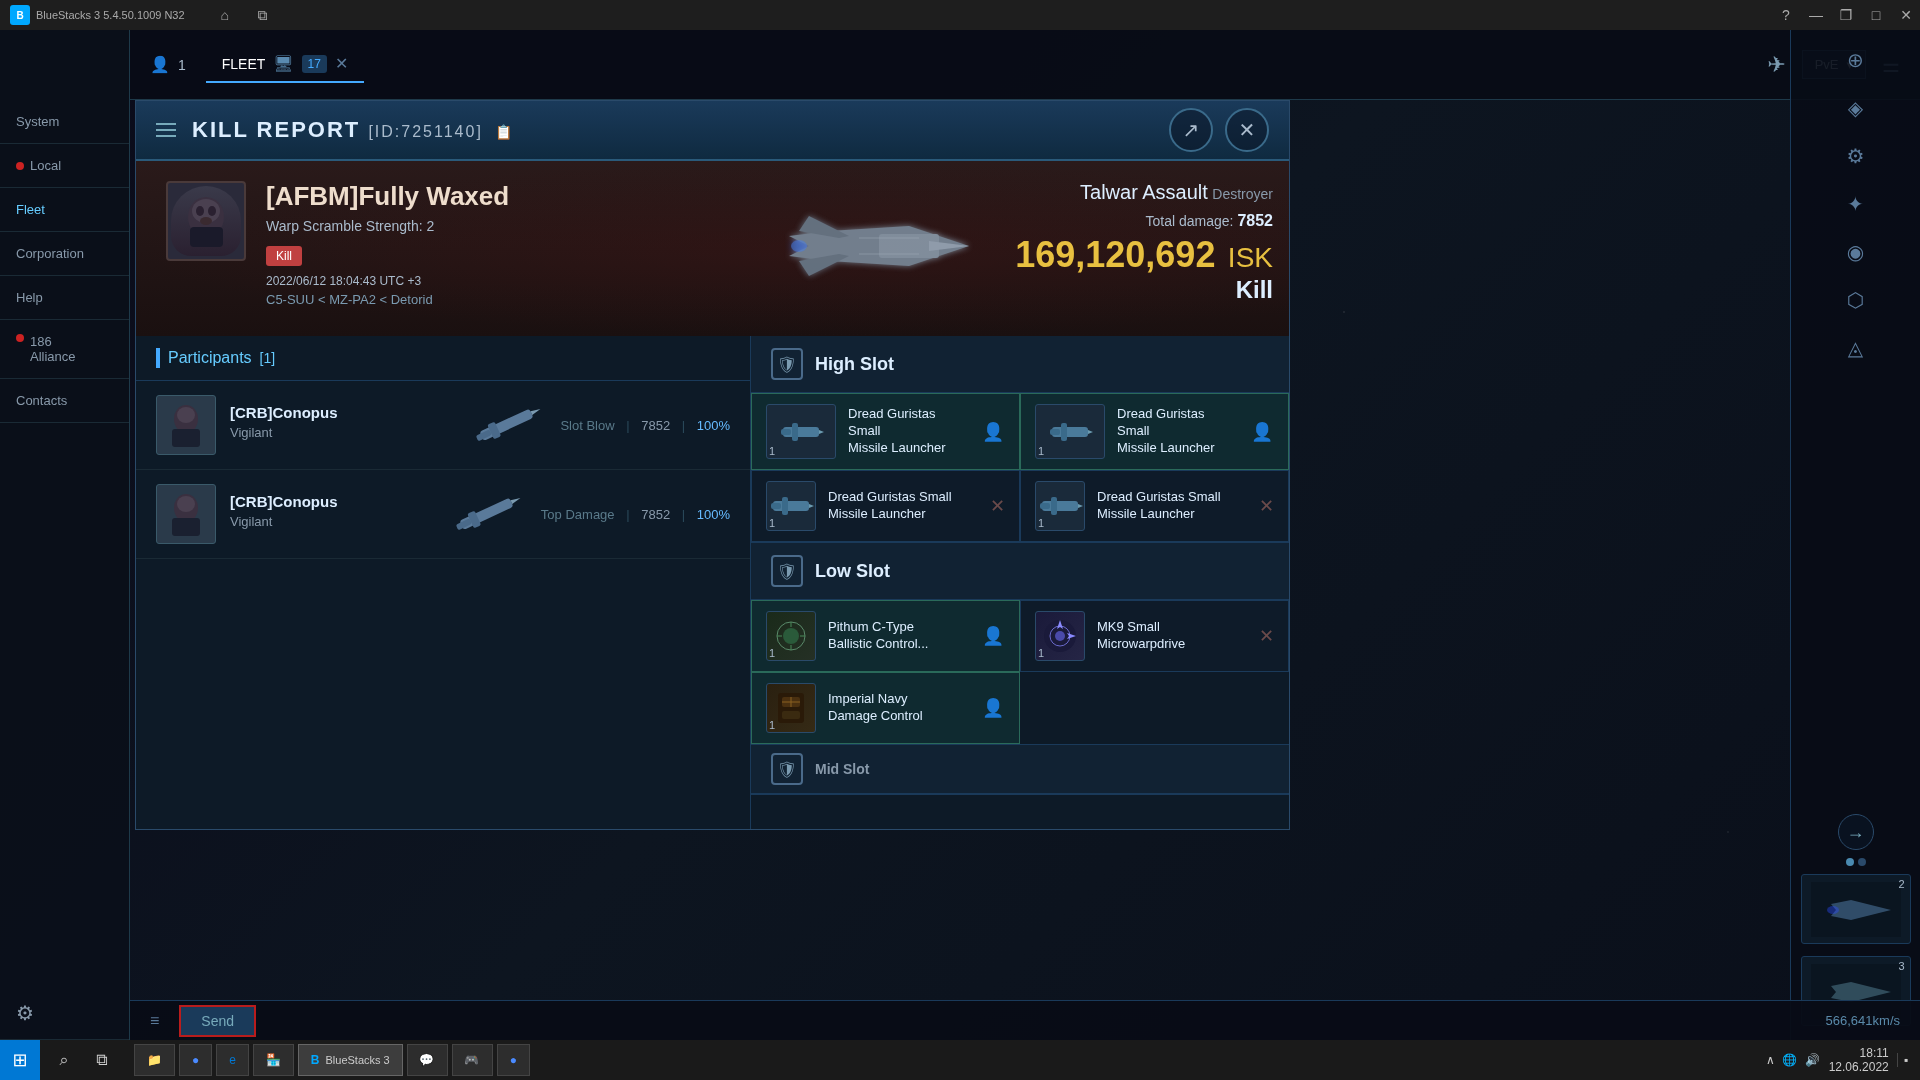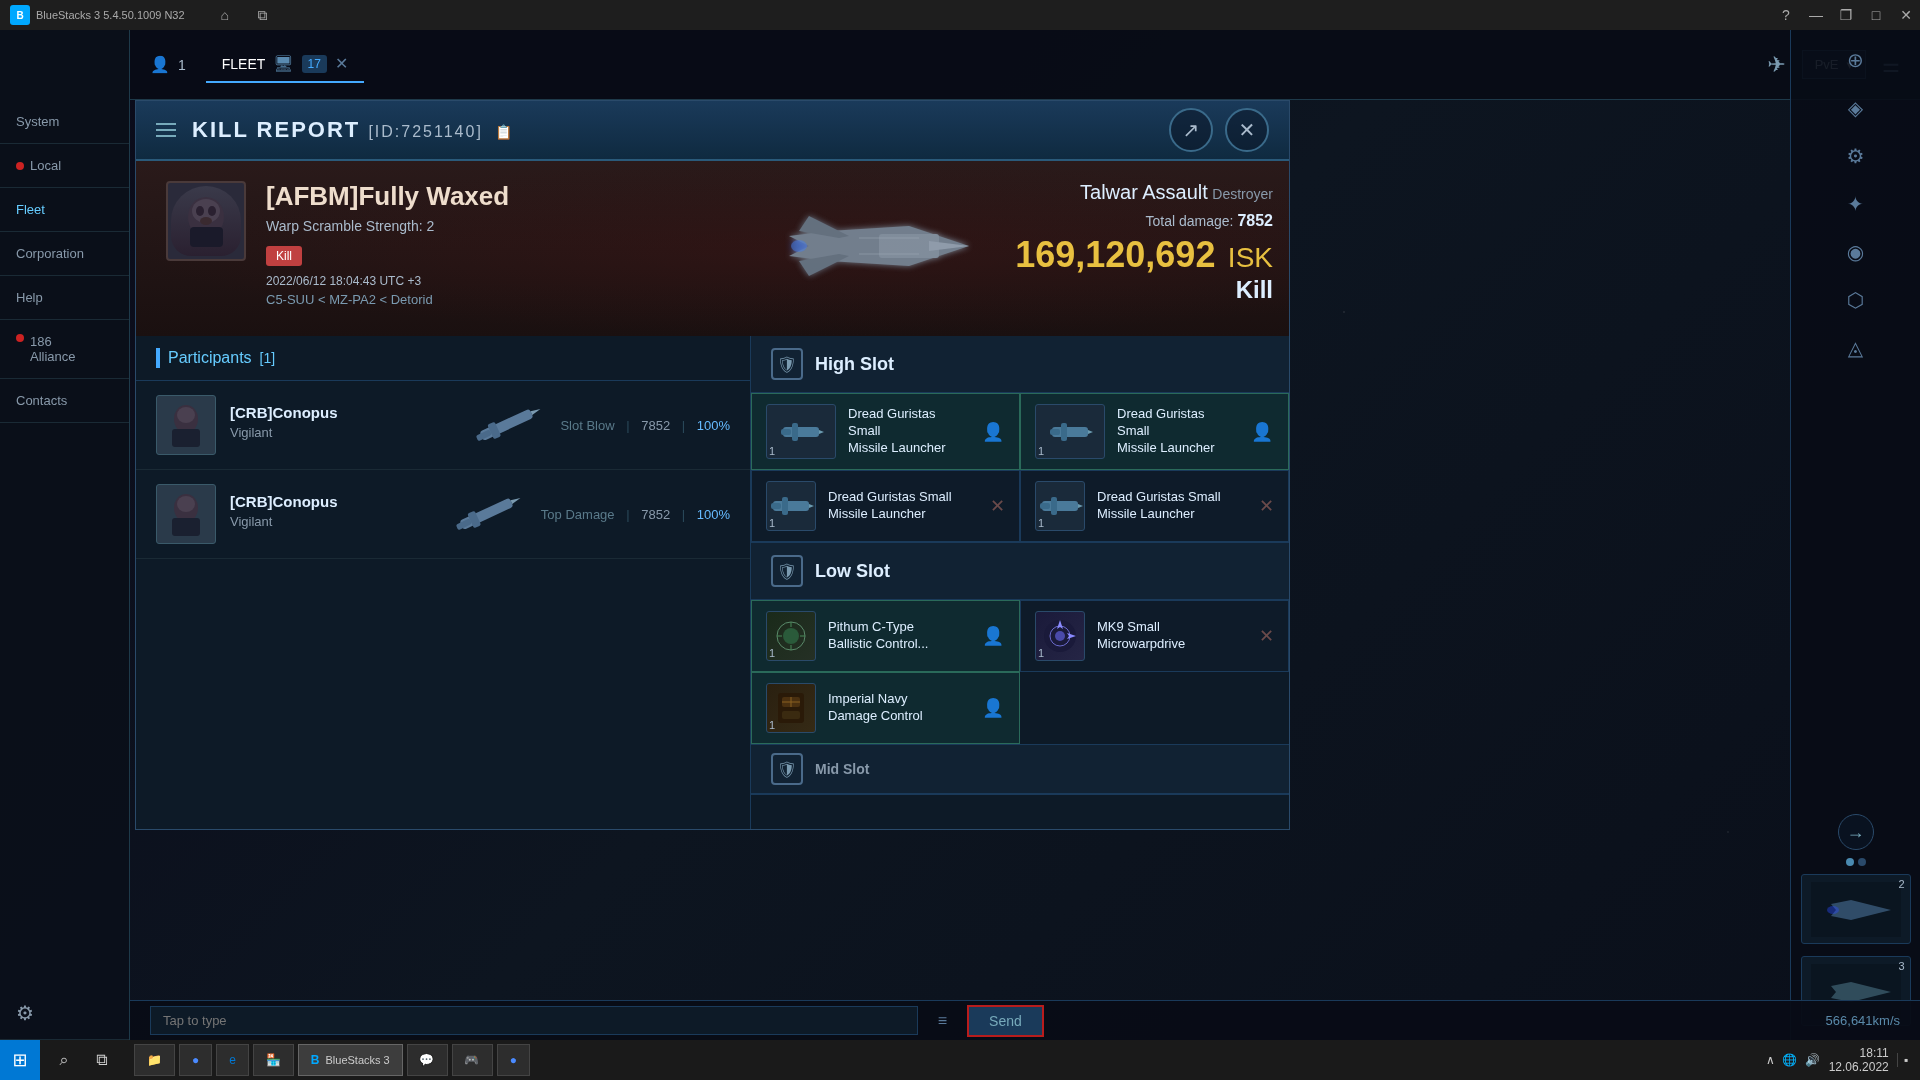--- a/index.html
+++ b/index.html
@@ -1154,21 +1154,20 @@
   <div class="thumbnail-preview">
     <span class="thumb-num">3</span>
     <svg width="90" height="55" viewBox="0 0 90 55">
       <rect width="90" height="55" fill="#0a1520"></rect>
       <polygon points="80,28 40,18 20,22 25,28 20,34 40,38 80,28" fill="#3a5a6a" opacity="0.8"></polygon>
     </svg>
   </div>
 </div>
 
 <div class="game-bottom">
-  <input class="bottom-input" type="text" placeholder="Tap to type" style="">
   <div style="color:#5a7a9a;font-size:16px;cursor:pointer;">≡</div>
   <button class="bottom-btn">Send</button>
   <div style="flex:1;"></div>
   <span class="bottom-speed">566,641km/s</span>
 </div>
 
 <div class="taskbar">
   <div class="taskbar-start">⊞</div>
   <div class="taskbar-icons">
     <div class="taskbar-icon">⌕</div>

